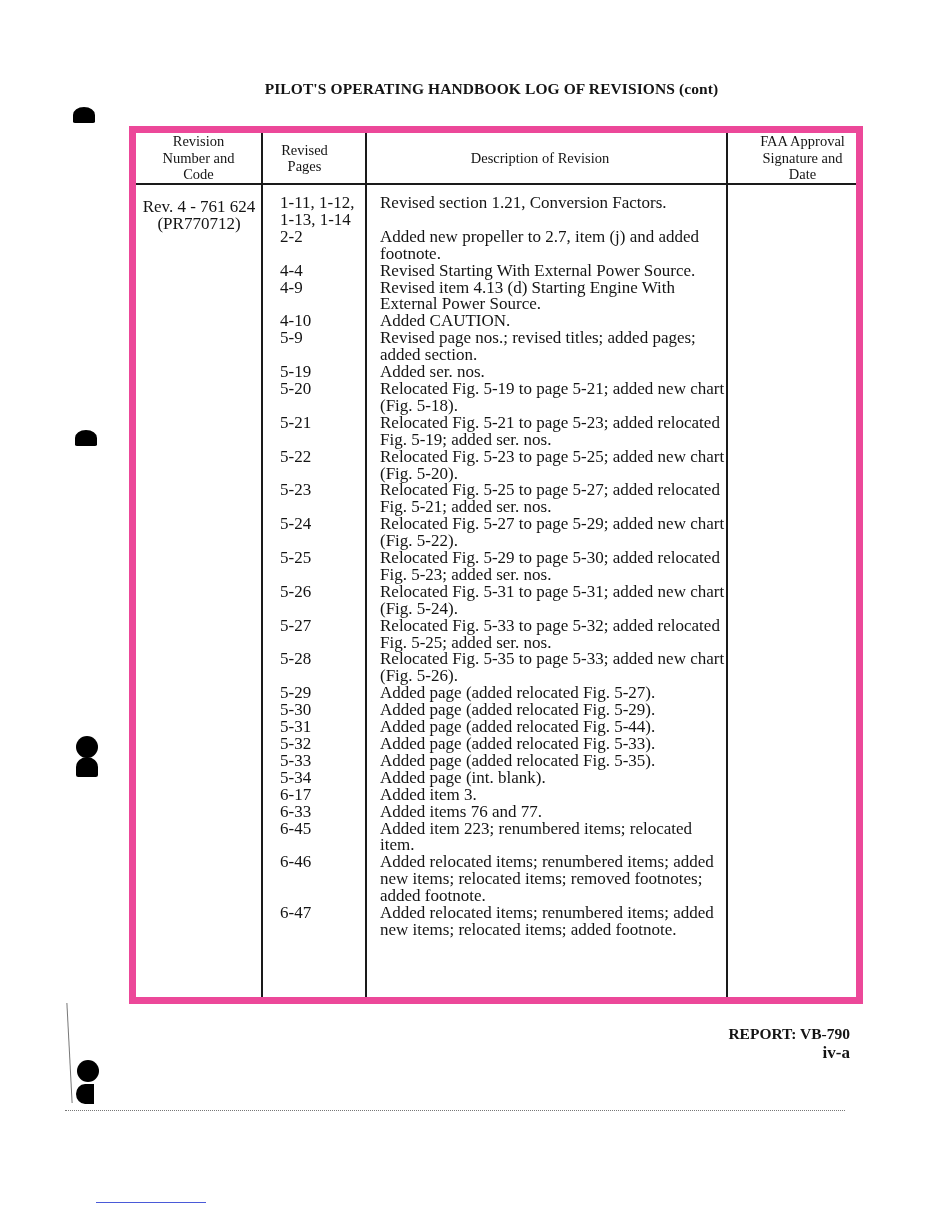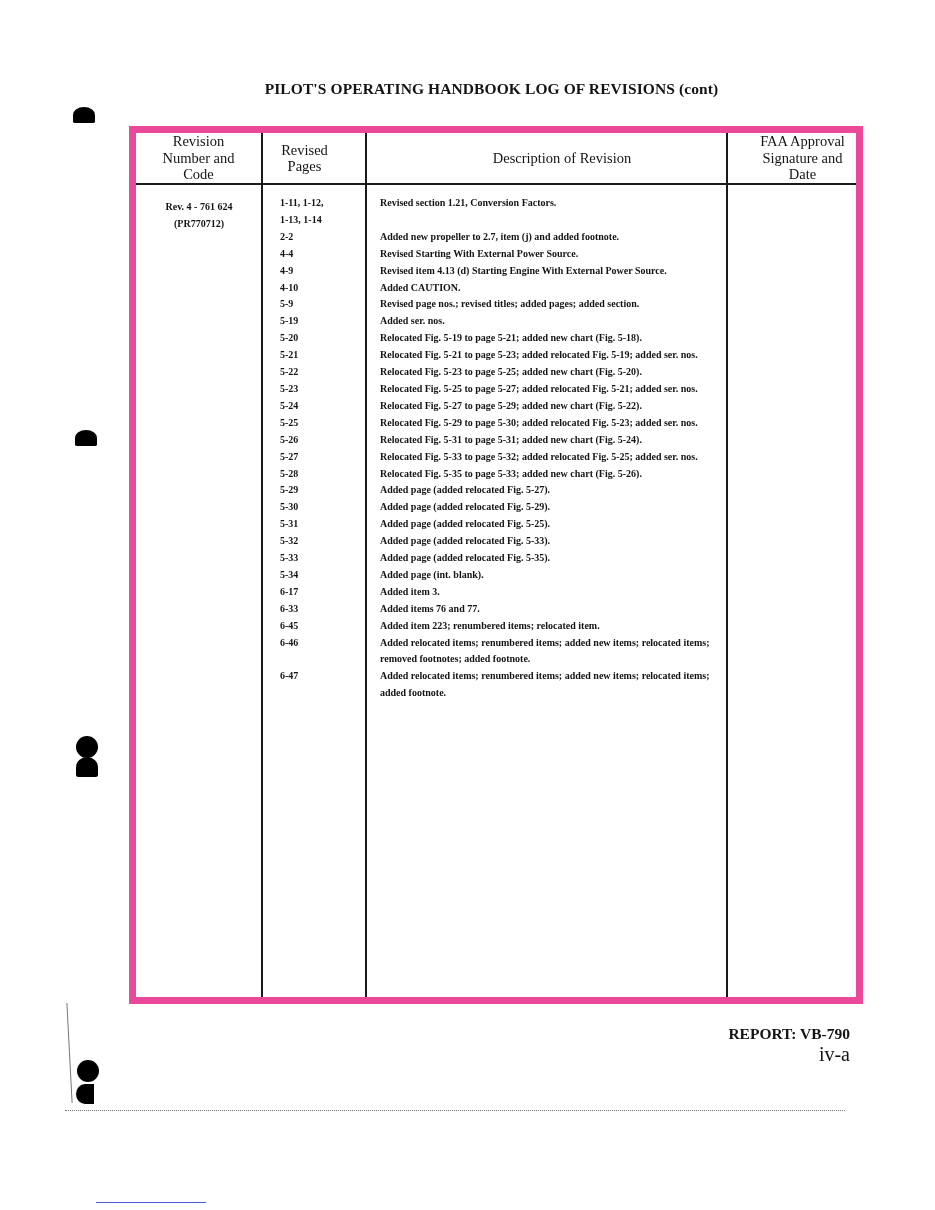--- a/index.html
+++ b/index.html
@@ -15,31 +15,31 @@
   .tbl {
     position: absolute; left: 129px; top: 126px; width: 720px; height: 864px;
     border: 7px solid #ec4899;
   }
   .vline { position: absolute; top: 0; bottom: 0; width: 1.5px; background: #1a1a1a; }
   .hline { position: absolute; left: 0; right: 0; height: 1.5px; background: #1a1a1a; top: 50px; }
   .hdr {
     position: absolute; top: 0; height: 50px; display: flex; align-items: center; justify-content: center;
     text-align: center; font-size: 14.5px; line-height: 16.5px;
   }
-  .cell-text { font-size: 10px; line-height: 16.9px; font-weight: bold; }
+  .cell-text { font-size: 17px; line-height: 16.9px; }
   .rev-col { position: absolute; left: 0; top: 66px; width: 126px; text-align: center; }
   .row { display: flex; }
   .row .pg { width: 100px; flex: none; white-space: pre-line; }
   .rows { position: absolute; left: 144px; top: 62px; width: 460px; }
   .rows .desc { width: 345px; padding-left: 0; margin-left: 0; }
   .footer-report {
     position: absolute; right: 85px; top: 1025px; font-size: 15.5px; font-weight: bold;
   }
   .footer-page {
-    position: absolute; right: 85px; top: 1043px; font-size: 20px; font-weight: normal;
+    position: absolute; right: 85px; top: 1043px; font-size: 17px; font-weight: bold;
   }
   .punch { position: absolute; background: #000; border-radius: 50%; }
   .blue-line { position: absolute; left: 96px; top: 1202px; width: 110px; height: 1px; background: #4a5ad8; }
   .bottom-edge { position: absolute; left: 65px; top: 1110px; width: 780px; height: 0; border-top: 1px dotted #777; }
   .margin-line { position: absolute; left: 69px; top: 1003px; width: 1px; height: 100px; background: #777; transform: rotate(-3deg); }
 </style>
 </head>
 <body>
 
 <div class="punch" style="left:73px; top:107px; width:22px; height:16px; border-radius:50% 50% 10% 10%;"></div>
@@ -59,21 +59,21 @@
   <div class="vline" style="left:229px;"></div>
   <div class="vline" style="left:590px;"></div>
   <div class="hline"></div>
 
   <div class="hdr" style="left:0; width:125px;">
     <span style="width:90px;">Revision Number and Code</span>
   </div>
   <div class="hdr" style="left:126px; width:85px;">
     <span style="width:60px;">Revised Pages</span>
   </div>
-  <div class="hdr" style="left:246px; width:360px;text-align:center;">
+  <div class="hdr" style="left:224px; width:360px;text-align:center;">
     <span>Description of Revision</span>
   </div>
   <div class="hdr" style="left:591px; width:151px;">
     <span style="width:100px;">FAA Approval Signature and Date</span>
   </div>
 
   <div class="rev-col cell-text">
     <div>Rev. 4 - 761 624</div>
     <div>(PR770712)</div>
   </div>
@@ -147,21 +147,21 @@
       <div class="row">
         <div class="pg">5-29</div>
         <div class="desc">Added page (added relocated Fig. 5-27).</div>
       </div>
       <div class="row">
         <div class="pg">5-30</div>
         <div class="desc">Added page (added relocated Fig. 5-29).</div>
       </div>
       <div class="row">
         <div class="pg">5-31</div>
-        <div class="desc">Added page (added relocated Fig. 5-25).</div>
+        <div class="desc">Added page (added relocated Fig. 5-44).</div>
       </div>
       <div class="row">
         <div class="pg">5-32</div>
         <div class="desc">Added page (added relocated Fig. 5-33).</div>
       </div>
       <div class="row">
         <div class="pg">5-33</div>
         <div class="desc">Added page (added relocated Fig. 5-35).</div>
       </div>
       <div class="row">

